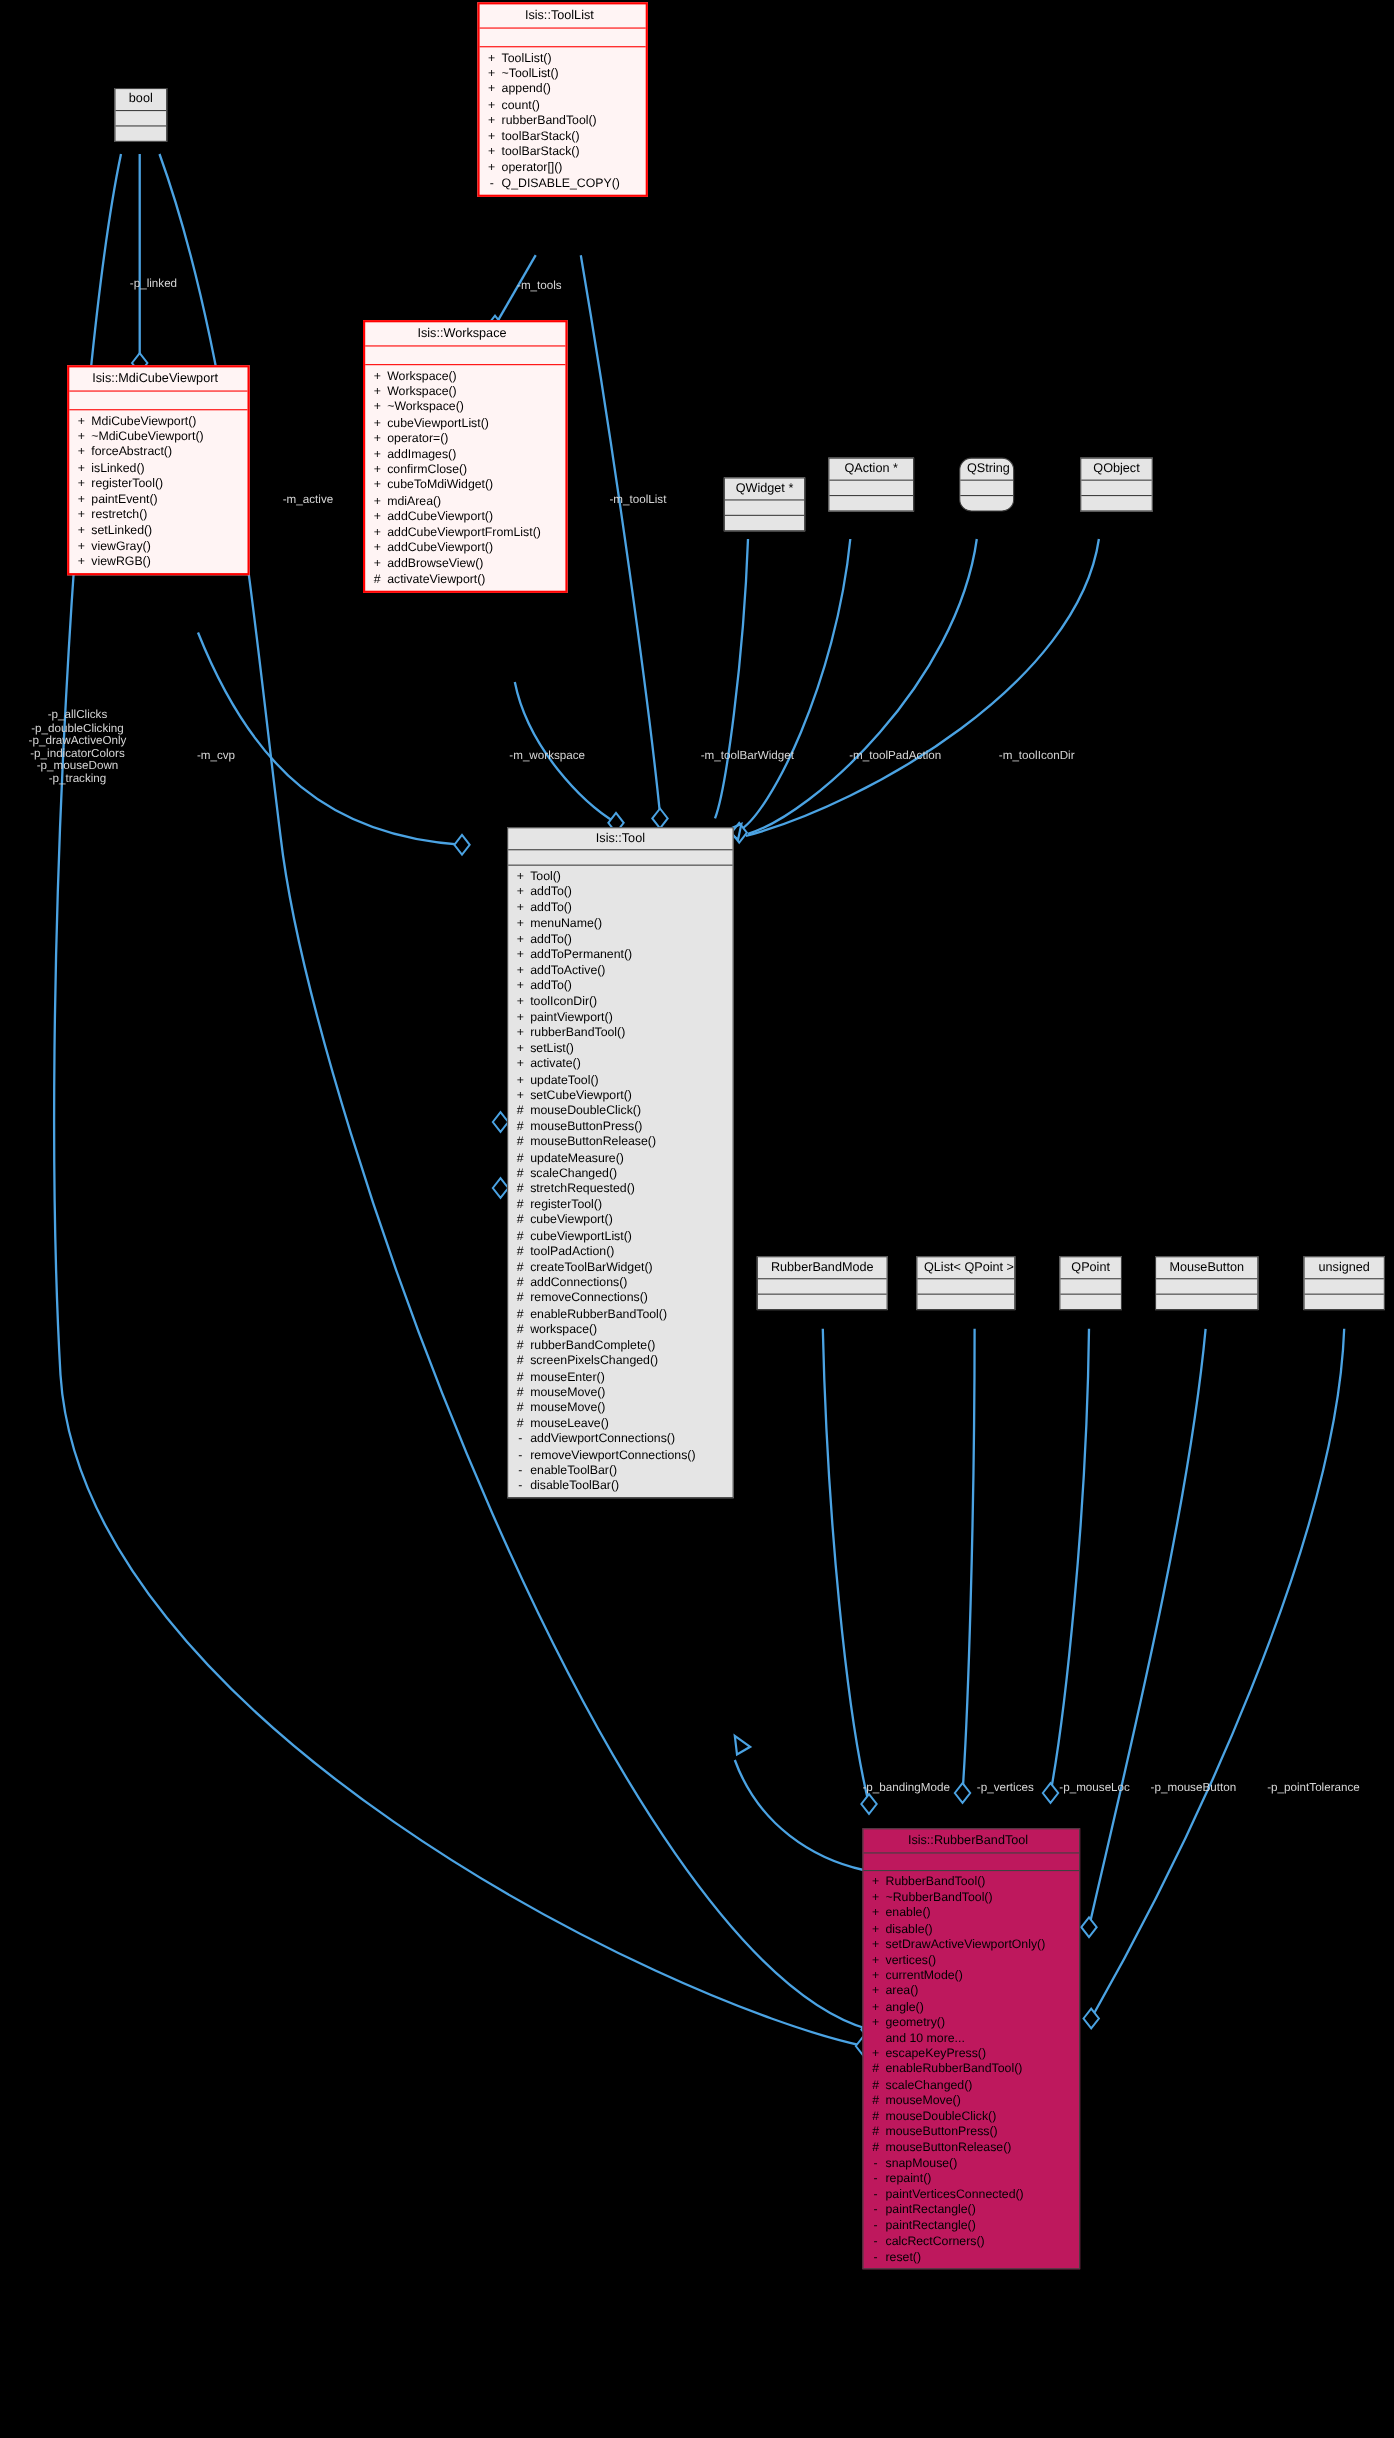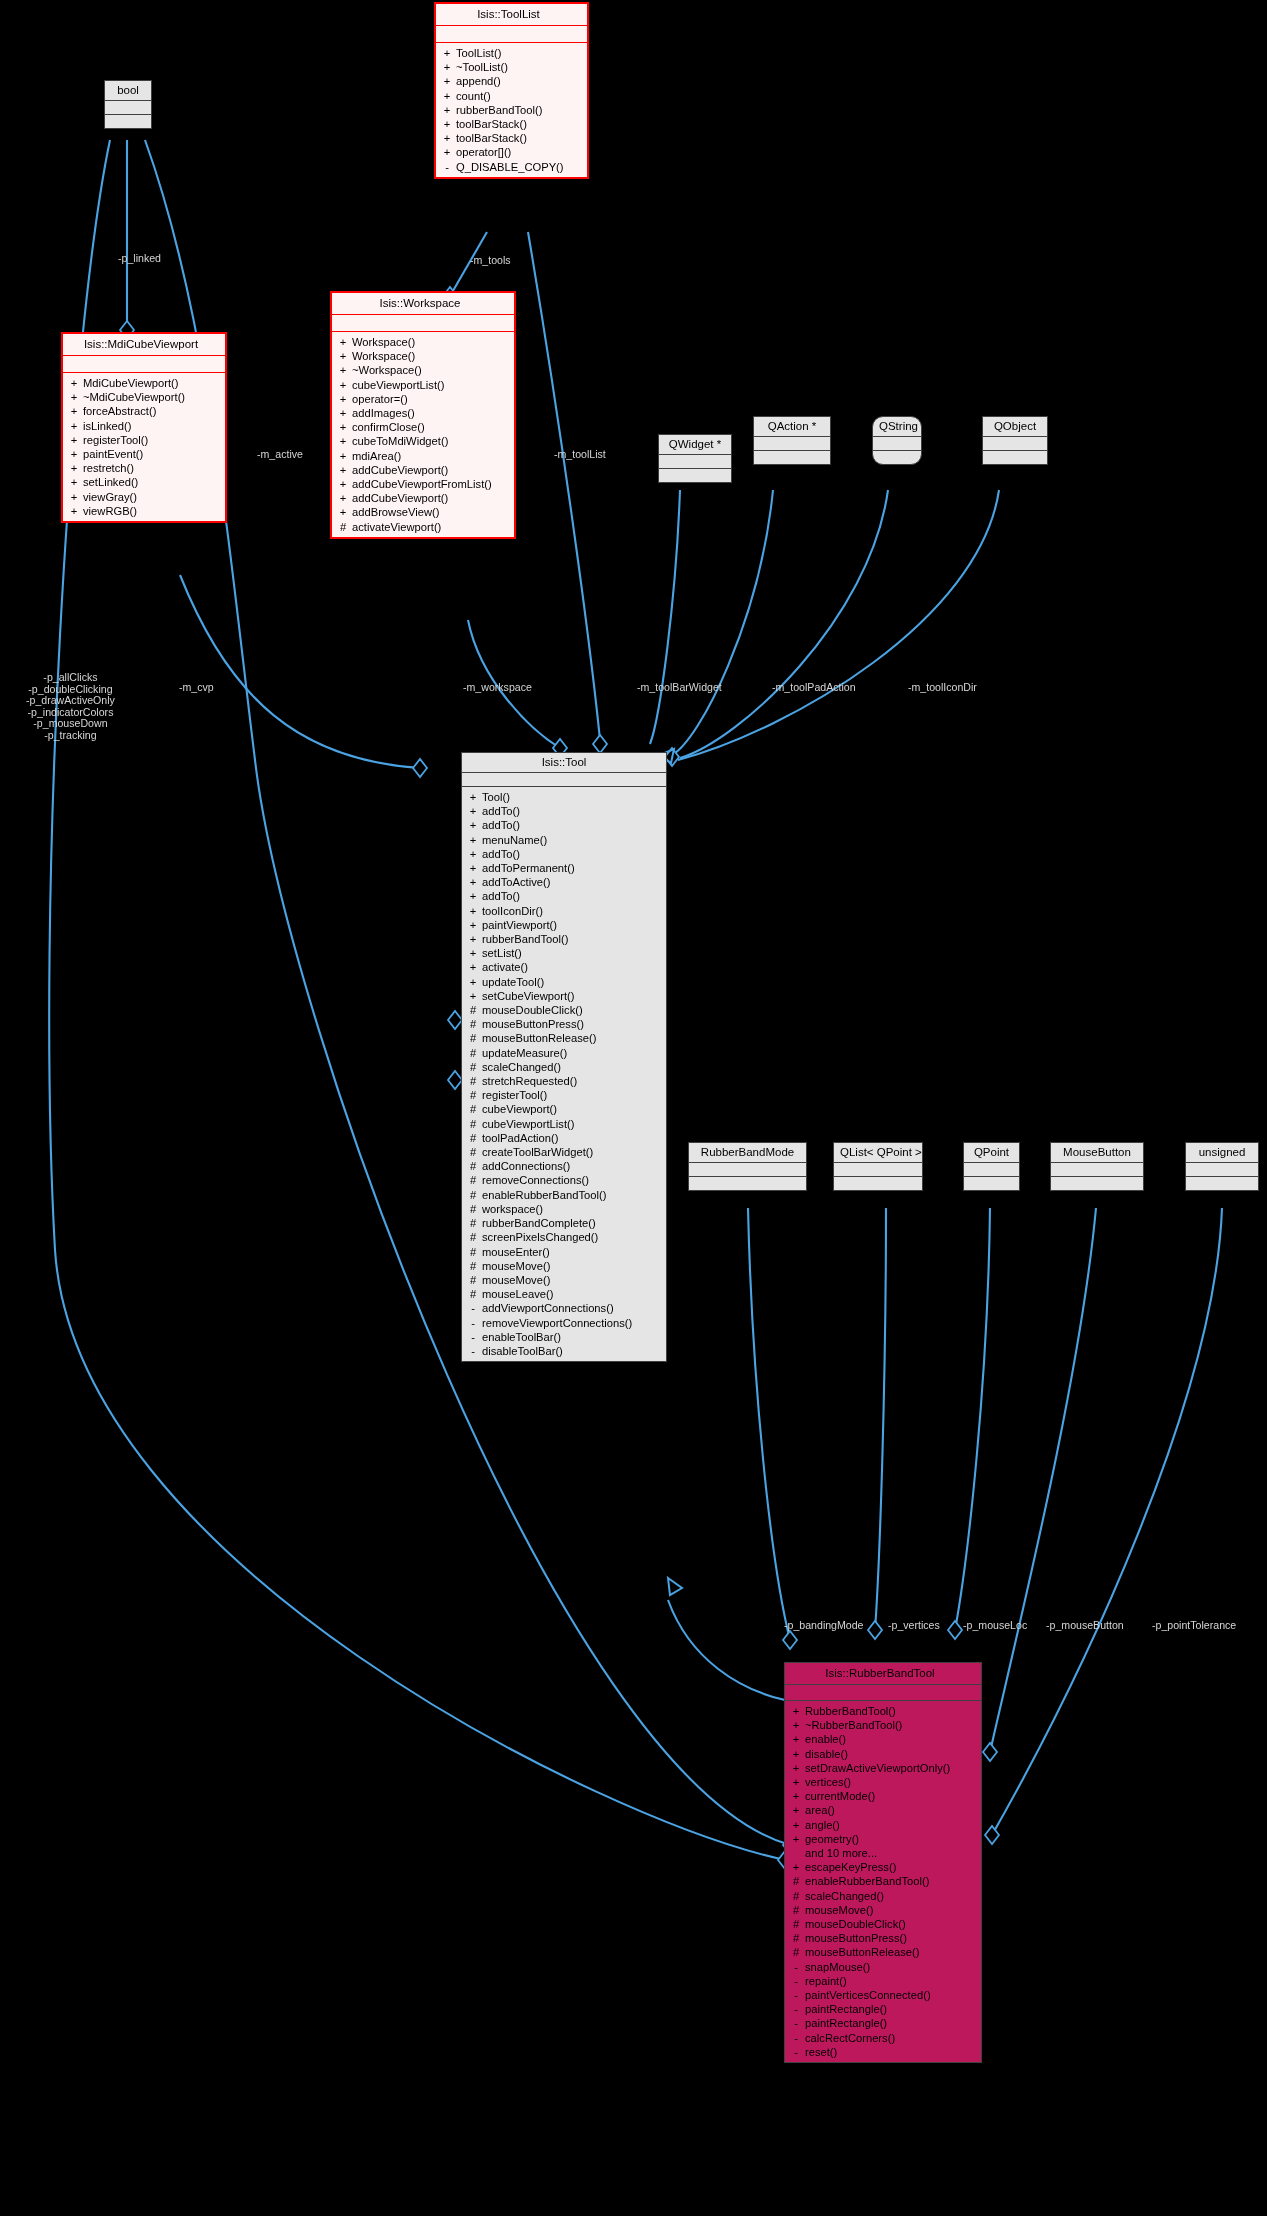--- a/index.html
+++ b/index.html
@@ -32,21 +32,21 @@
   .plain .title{font-size:11.5px;padding:3px 6px;}
 
   
   .hl{border:1px solid #404040;background:#be185d;}
   .hl .sep{border-top:1px solid #404040;}
   .hl .empty{height:15px;}
 
   
   .elabel{position:absolute;color:#d6d6d6;font-size:10.6px;white-space:nowrap;
           line-height:12.6px;}
-  .elabel.stack{line-height:11.6px;text-align:center;margin-top:27px;}
+  .elabel.stack{line-height:11.6px;text-align:center;}
 </style>
 </head>
 <body>
 
 <div id="canvas">
 
   <svg class="edges" viewBox="0 0 1267 2216">
     <g fill="none" stroke="#4ba3e3" stroke-width="2.1">
 
       <path d="M127,140 L127,330"></path>

